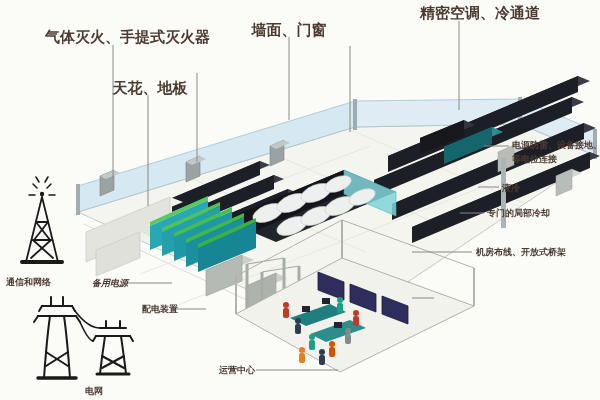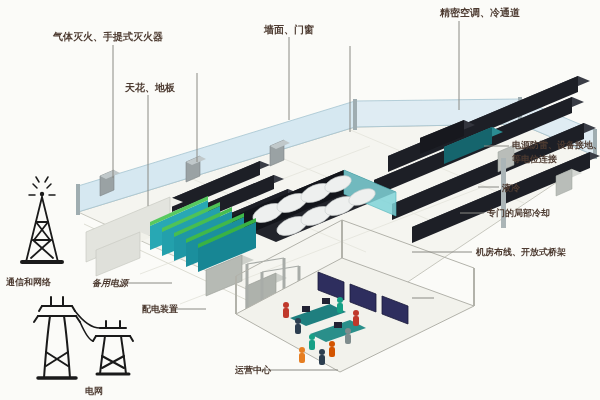--- a/index.html
+++ b/index.html
@@ -4,21 +4,21 @@
 <style>
   html,body{margin:0;padding:0;background:#ffffff;}
   #canvas{
     position:relative;width:600px;height:400px;overflow:hidden;
     background:#fbfbf8;
     font-family:"DejaVu Sans","Liberation Sans",sans-serif;
   }
   #scene{position:absolute;left:0;top:0;}
   .label{
     position:absolute;
-    font-size:10px;font-weight:600;line-height:14px;
+    font-size:15px;font-weight:600;line-height:14px;
     color:#4d3b31;white-space:nowrap;
   }
   .label.center{text-align:center;}
   .label.small{font-size:9px;}
 </style>
 </head>
 <body>
 
 <div id="canvas">
 
@@ -273,21 +273,21 @@
       <line x1="130" y1="336" x2="133" y2="341"></line>
       <line x1="100" y1="328" x2="126" y2="328"></line>
       <line x1="106" y1="328" x2="106" y2="321"></line>
       <line x1="120" y1="328" x2="120" y2="321"></line>
 
       <path d="M80,322 Q88,340 93,341" stroke-width="1.6"></path>
       <path d="M75,311 Q88,328 100,328" stroke-width="1.6"></path>
     </g>
   </svg>
 
-  <div class="label center" style="left:33px;top:30px;width:150px;"><span>气体灭火、手提式灭火器</span></div>
+  <div class="label center" style="left:45px;top:30px;width:150px;"><span>气体灭火、手提式灭火器</span></div>
 
   <div class="label center" style="left:105px;top:81px;width:90px;"><span>天花、地板</span></div>
 
 
   <div class="label center" style="left:244px;top:23px;width:90px;"><span>墙面、门窗</span></div>
 
 
   <div class="label center" style="left:405px;top:6px;width:150px;"><span>精密空调、冷通道</span></div>
 
   <div class="label small" style="left:512px;top:138px;">
@@ -301,19 +301,19 @@
 
   <div class="label small" style="left:476px;top:245px;"><span>机房布线、开放式桥架</span></div>
 
   <div class="label small" style="left:437px;top:291px;">
   </div>
 
   <div class="label small" style="left:92px;top:276px;font-style:italic;"><span>备用电源</span></div>
 
   <div class="label small" style="left:142px;top:302px;"><span>配电装置</span></div>
 
-  <div class="label small" style="left:219px;top:363px;margin-left:16px;"><span>运营中心</span></div>
+  <div class="label small" style="left:219px;top:363px;"><span>运营中心</span></div>
 
   <div class="label small" style="left:6px;top:275px;"><span>通信和网络</span></div>
 
   <div class="label small" style="left:85px;top:384px;"><span>电网</span></div>
 
 </div>
 
 </body></html>

